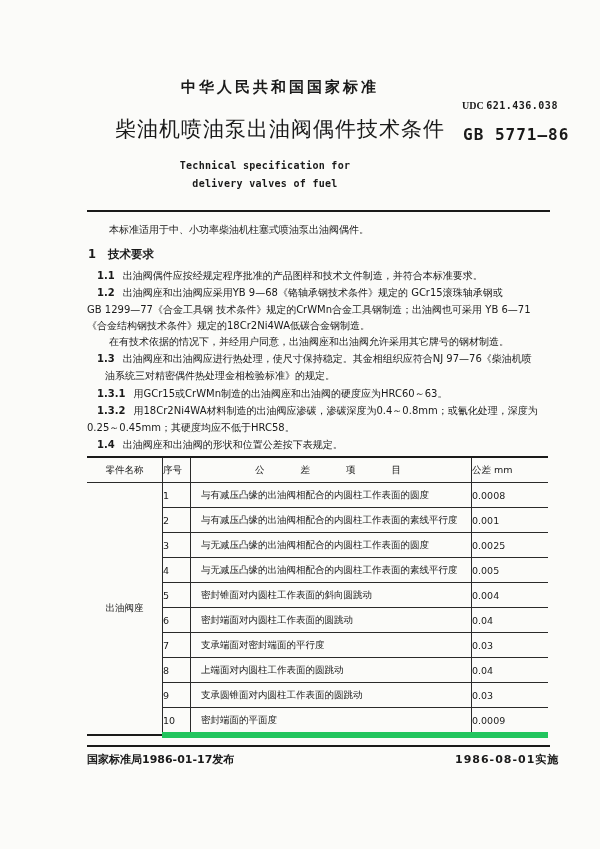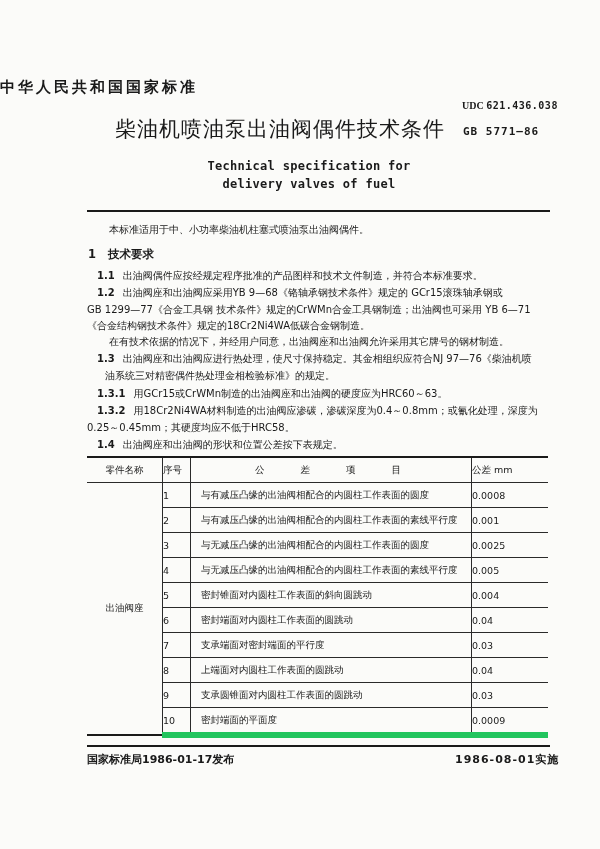--- a/index.html
+++ b/index.html
@@ -2,26 +2,26 @@
 <html><head>
 <meta charset="utf-8">
 <style>
   html, body { margin: 0; padding: 0; }
   body {
     width: 600px; height: 849px; position: relative; overflow: hidden;
     background: #fbfbf9; color: #1a1a1a;
     font-family: "DejaVu Serif", "Liberation Serif", serif;
   }
   .abs { position: absolute; white-space: nowrap; }
-  .natl-title { left: 0; width: 560px; top: 78px; font-size: 15px; font-weight: bold; letter-spacing: 3px; font-family: "DejaVu Sans", sans-serif; }
+  .natl-title { left: 0; width: 560px; top: 78px; text-align: center; font-size: 15px; font-weight: bold; letter-spacing: 3px; font-family: "DejaVu Sans", sans-serif; }
   .udc { left: 462px; top: 100px; font-size: 10px; font-weight: bold; font-family: "Liberation Serif", serif; }
   .udc .code { font-family: "DejaVu Sans Mono", monospace; letter-spacing: 0.5px; }
   .doc-title { left: 0; width: 560px; top: 115px; text-align: center; font-size: 21px; font-family: "DejaVu Sans", sans-serif; letter-spacing: 1px; }
-  .gb { left: 463px; top: 125px; font-size: 11px; font-weight: bold; font-family: "DejaVu Sans Mono", monospace; letter-spacing: 1px; }
-  .en-title { left: 0; width: 530px; top: 157px; text-align: center; font-size: 12px; font-weight: bold; line-height: 18px; font-family: "DejaVu Sans Mono", monospace; letter-spacing: 0.3px; padding-left: 44px; }
+  .gb { left: 463px; top: 125px; font-size: 16px; font-weight: bold; font-family: "DejaVu Sans Mono", monospace; letter-spacing: 1px; }
+  .en-title { left: 0; width: 530px; top: 157px; text-align: center; font-size: 10px; font-weight: bold; line-height: 18px; font-family: "DejaVu Sans Mono", monospace; letter-spacing: 0.3px; }
   .rule { position: absolute; background: #1a1a1a; }
   .body-text { font-size: 10px; font-family: "DejaVu Sans", sans-serif; line-height: 16px; }
   .secnum { font-weight: bold; margin-right: 8px; }
   .section-head { font-weight: bold; font-size: 11.5px; }
   table.tol {
     position: absolute; left: 87px; top: 456px; width: 461px;
     border-collapse: collapse; font-size: 9.5px; font-family: "DejaVu Sans", sans-serif;
   }
   table.tol td, table.tol th { border: 1px solid #2a2a2a; padding: 0; height: 24px; font-weight: normal; }
   table.tol tr:first-child th { border-top: 2px solid #1a1a1a; margin-top: 40px; }

